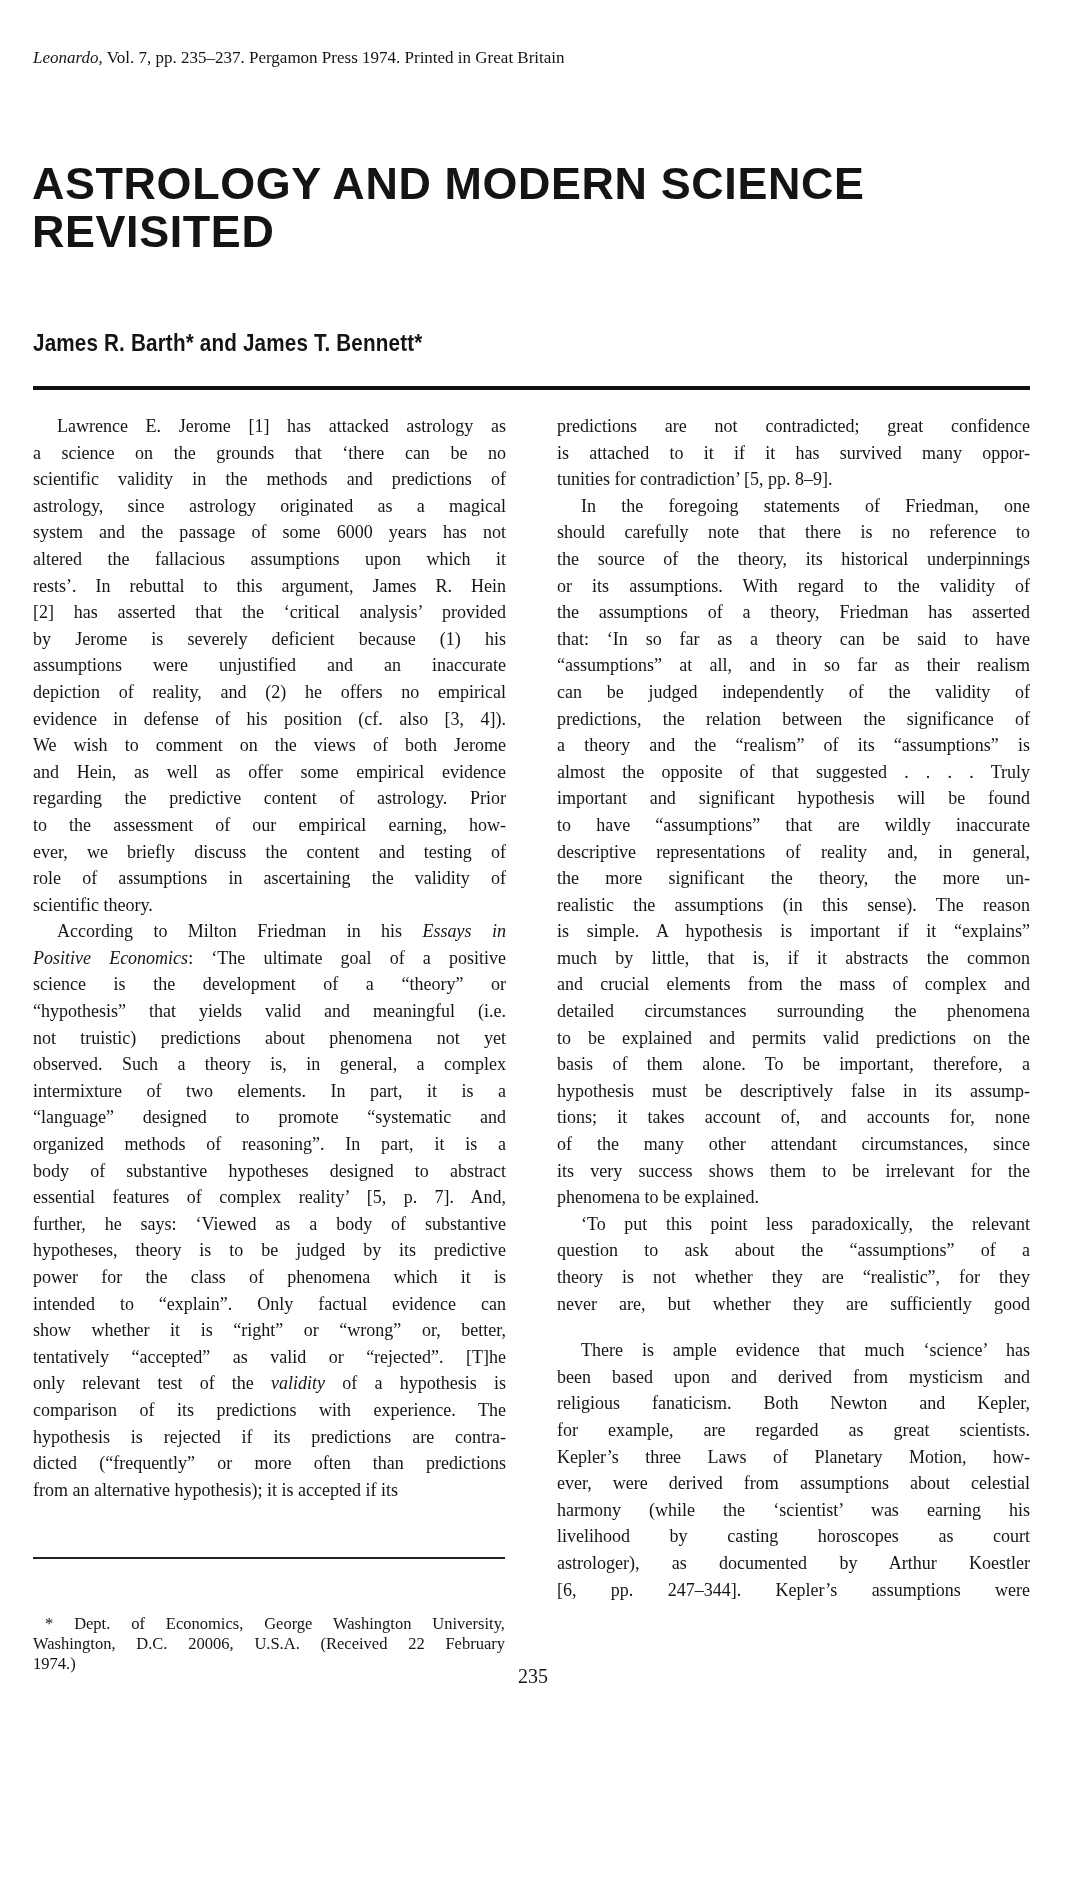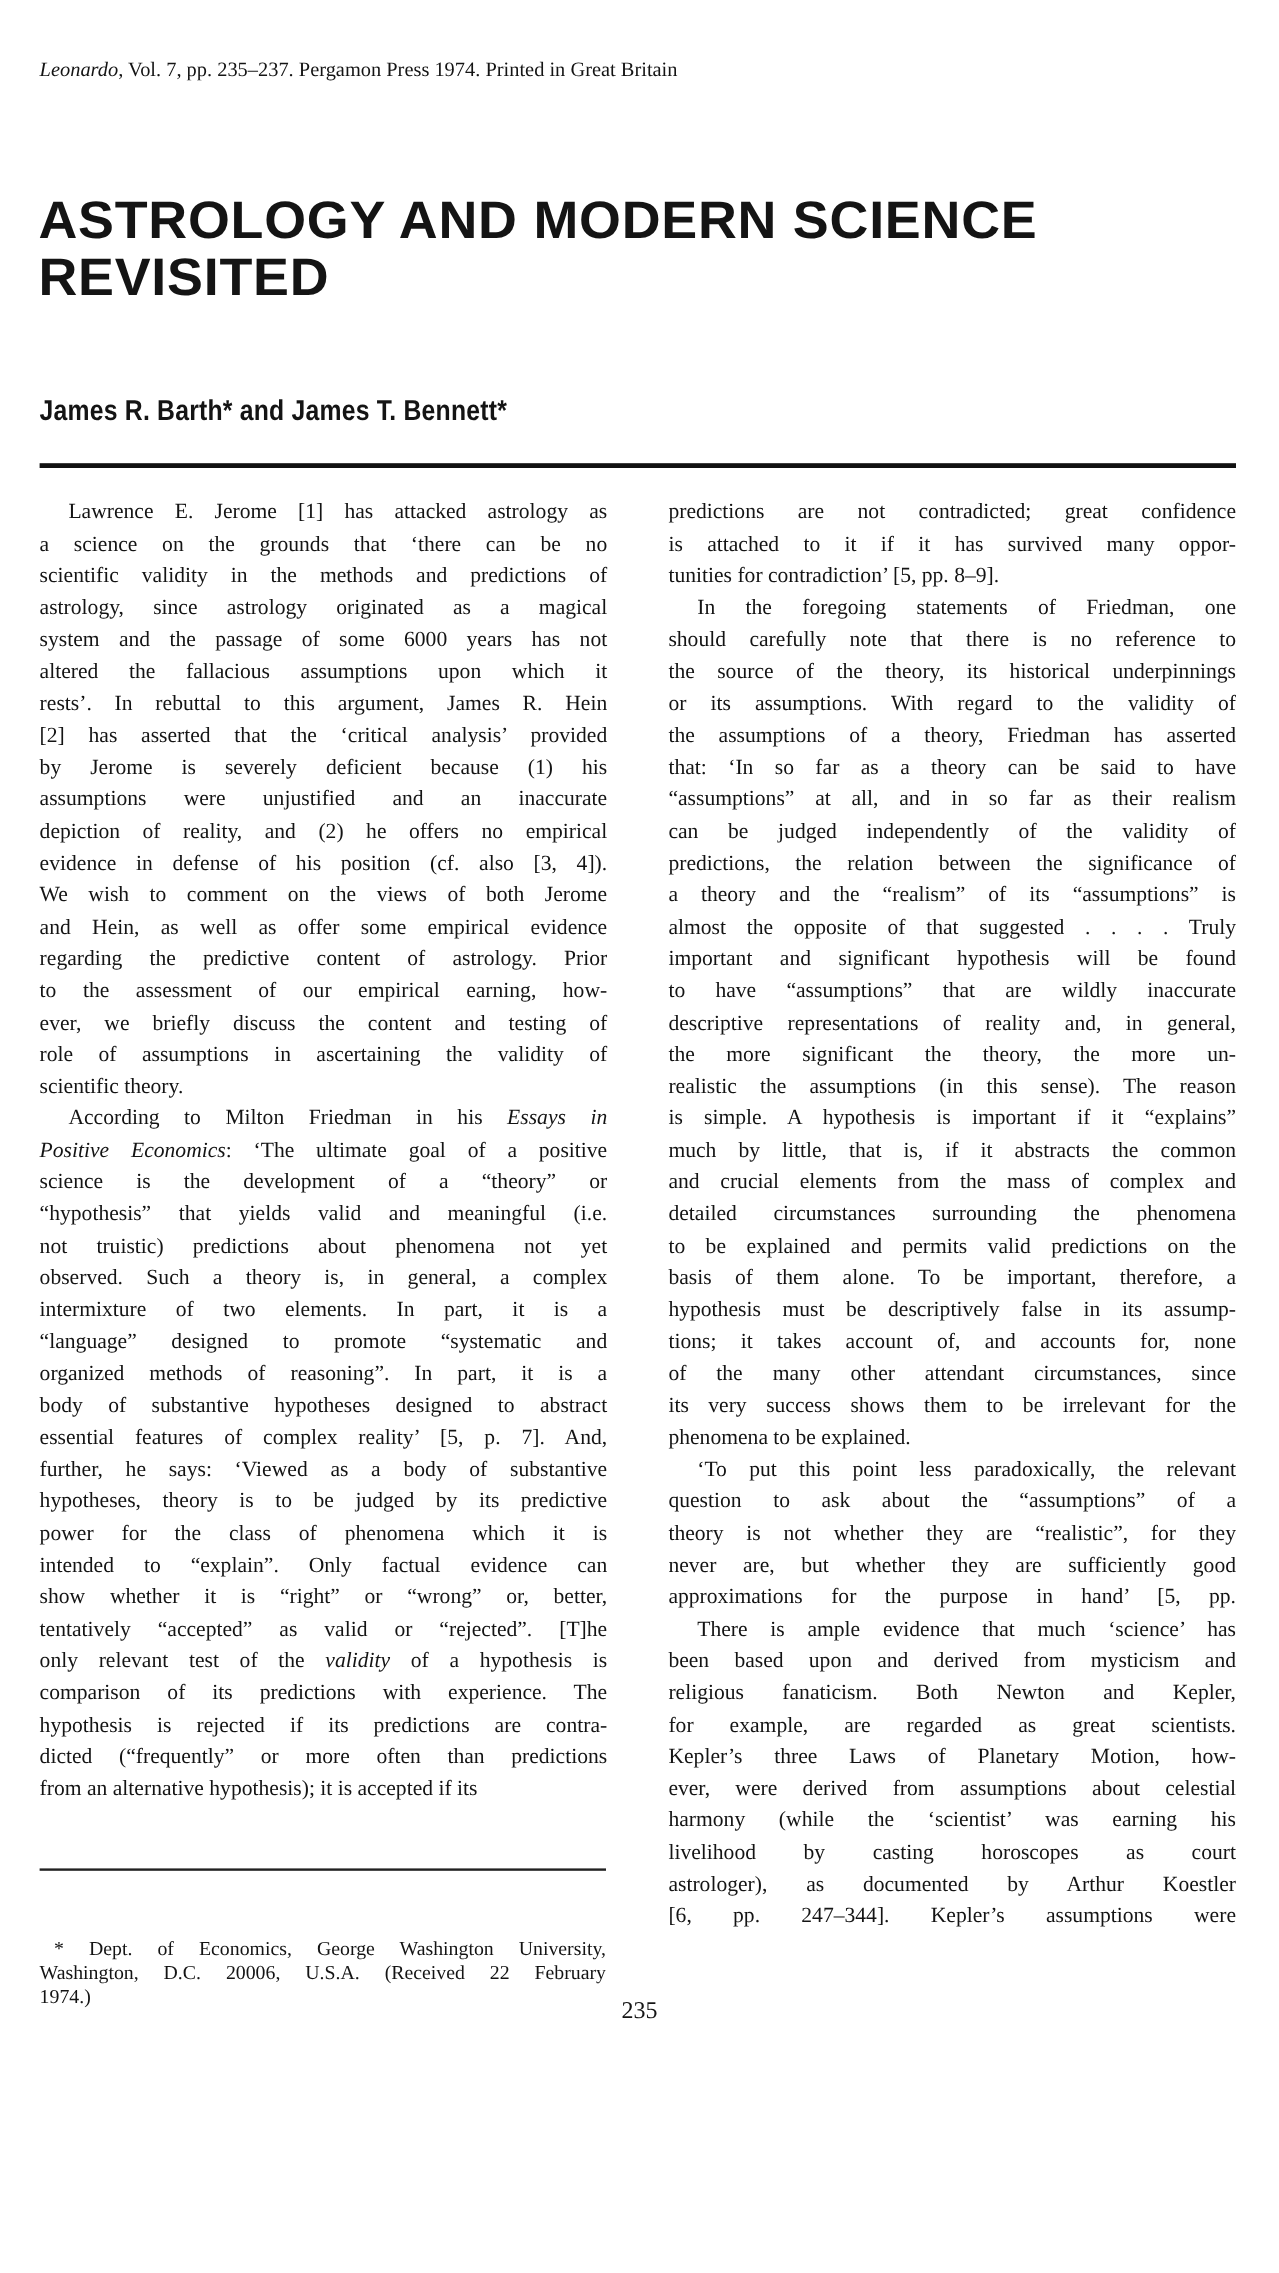--- a/index.html
+++ b/index.html
@@ -105,22 +105,21 @@
     <span class="line">basis of them alone.  To be important, therefore, a</span>
     <span class="line">hypothesis must be descriptively false in its assump-</span>
     <span class="line">tions; it takes account of, and accounts for, none</span>
     <span class="line">of the many other attendant circumstances, since</span>
     <span class="line">its very success shows them to be irrelevant for the</span>
     <span class="line last">phenomena to be explained.</span>
     <span class="line" style="padding-left: 24px;">‘To put this point less paradoxically, the relevant</span>
     <span class="line">question to ask about the “assumptions” of a</span>
     <span class="line">theory is not whether they are “realistic”, for they</span>
     <span class="line">never are, but whether they are sufficiently good</span>
-    <span class="line">approximations for the purpose in hand’ [5, pp.</span>
-    <span class="line" style="padding-left: 24px;">There is ample evidence that much ‘science’ has</span>
+    <span class="line" style="padding-left: 24px; margin-top: 20px;">There is ample evidence that much ‘science’ has</span>
     <span class="line">been based upon and derived from mysticism and</span>
     <span class="line">religious fanaticism.  Both Newton and Kepler,</span>
     <span class="line">for example, are regarded as great scientists.</span>
     <span class="line">Kepler’s three Laws of Planetary Motion, how-</span>
     <span class="line">ever, were derived from assumptions about celestial</span>
     <span class="line">harmony (while the ‘scientist’ was earning his</span>
     <span class="line">livelihood by casting horoscopes as court</span>
     <span class="line">astrologer), as documented by Arthur Koestler</span>
     <span class="line">[6, pp. 247–344].  Kepler’s assumptions were</span>
   </div>

